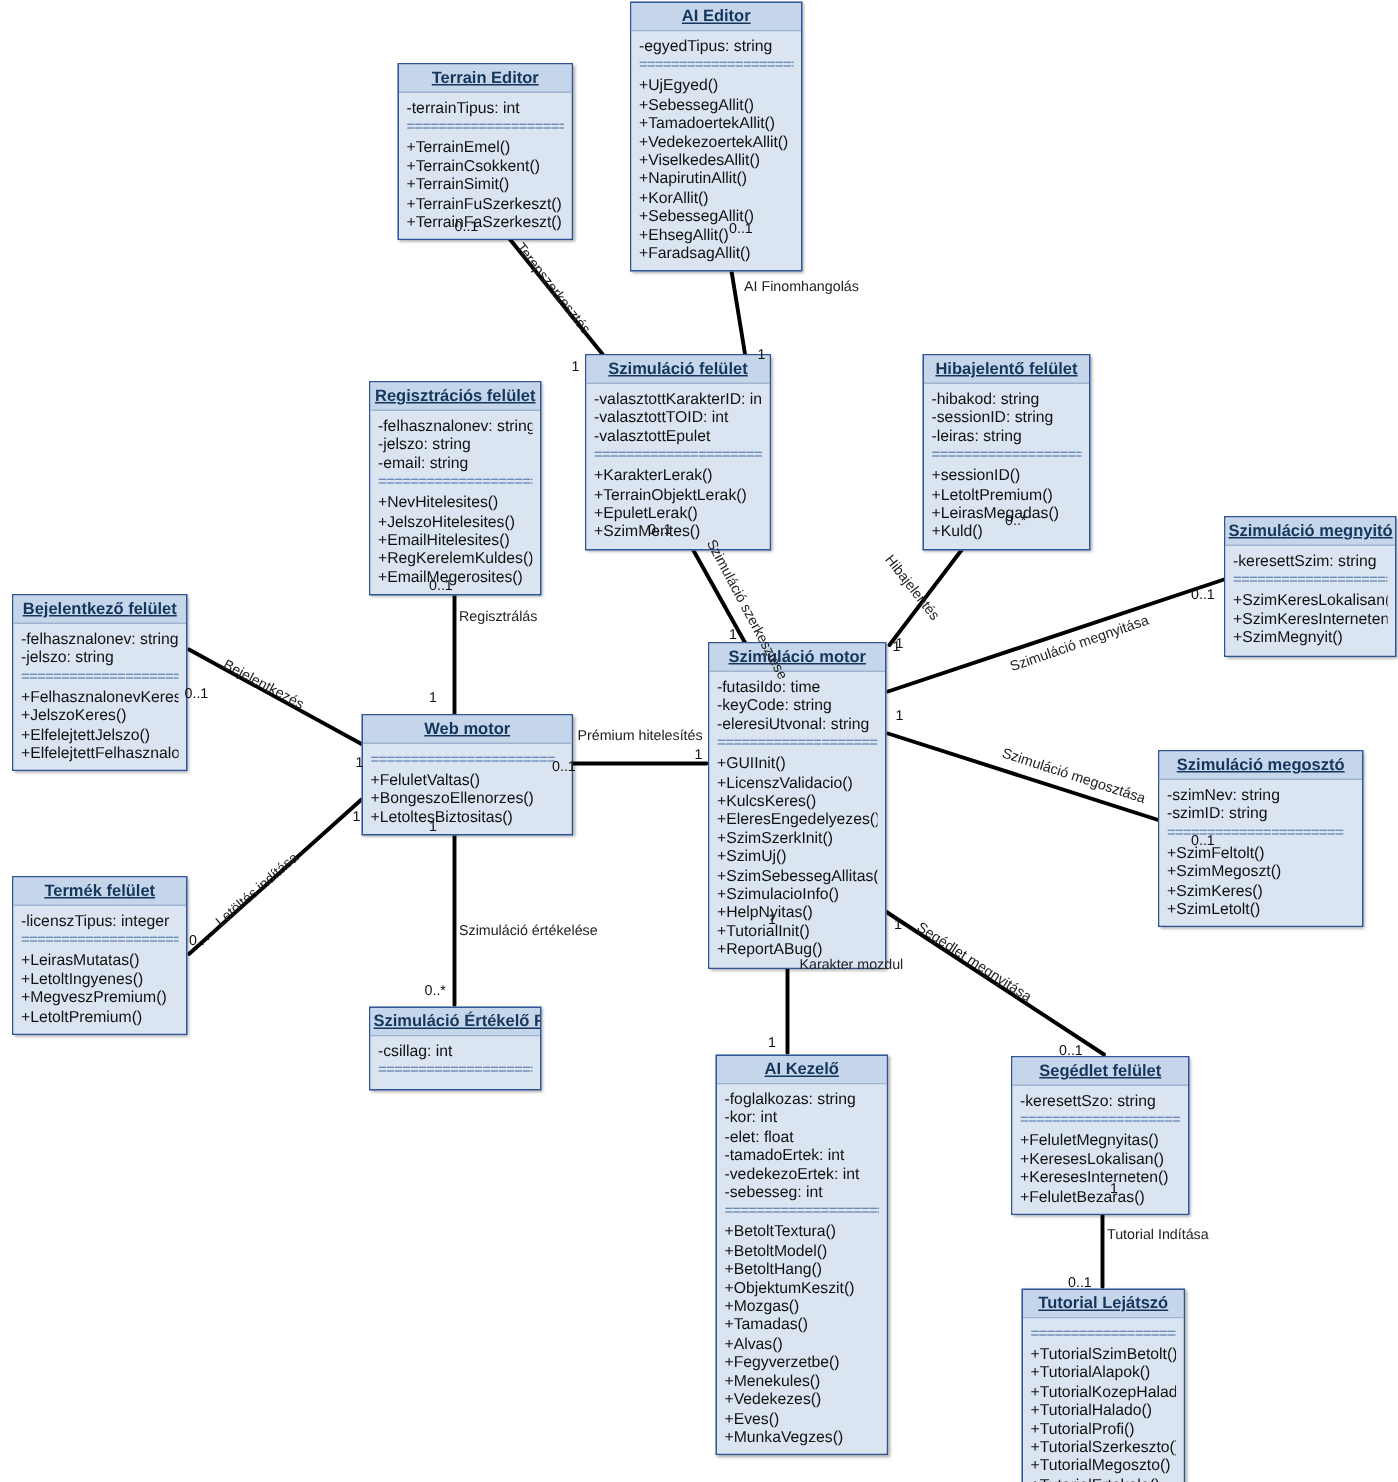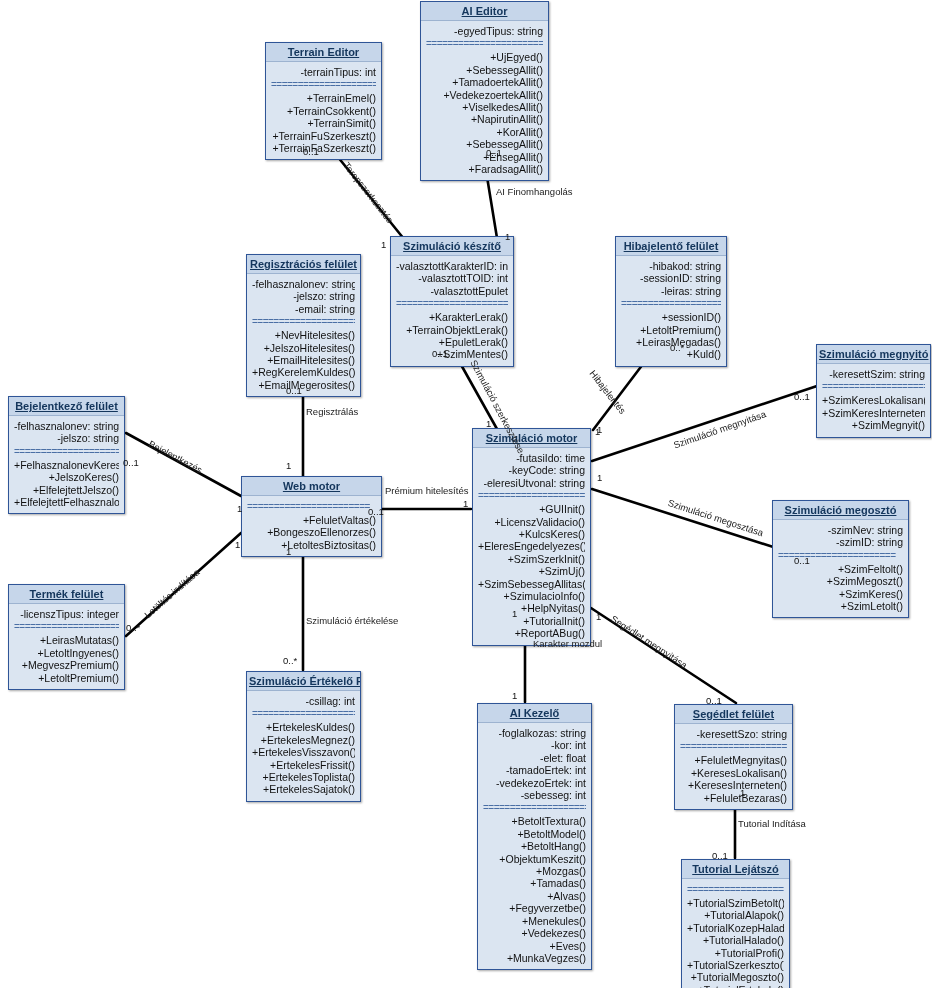--- a/index.html
+++ b/index.html
@@ -29,21 +29,21 @@
     color:#14365c;
     background:#c6d6ea;
     border-bottom:1px solid #9db3d0;
     white-space:nowrap;
     overflow:hidden;
   }
   .cls .body{
     padding:4px 5px 5px 5px;
     background:#dbe5f1;
   }
-  .cls .attrs, .cls .ops{ line-height:12.4px;text-align:right; }
+  .cls .attrs, .cls .ops{ line-height:12.4px; }
   .cls .row{white-space:nowrap;overflow:hidden;text-overflow:clip;}
   .sepdash{
     color:#4a6fa5;
     font-size:10px;
     line-height:9px;
     letter-spacing:-0.5px;
     white-space:nowrap;
     overflow:hidden;
     margin:2px 0 2px 0;
     height:10px;
@@ -120,21 +120,21 @@
     <div class="mult" style="left: 283px; top: 655px;">0..*</div>
     <div class="edgelabel" style="left: 533px; top: 638px; transform: rotate(0deg);">Karakter mozdul</div>
     <div class="mult" style="left: 512px; top: 608px;">1</div>
     <div class="mult" style="left: 512px; top: 690px;">1</div>
     <div class="edgelabel" style="left: 615px; top: 613px; transform: rotate(33deg);">Segédlet megnyitása</div>
     <div class="mult" style="left: 596px; top: 611px;">1</div>
     <div class="mult" style="left: 706px; top: 695px;">0..1</div>
     <div class="edgelabel" style="left: 738px; top: 818px; transform: rotate(0deg);">Tutorial Indítása</div>
     <div class="mult" style="left: 740px; top: 787px;">1</div>
     <div class="mult" style="left: 712px; top: 850px;">0..1</div>
-    <div class="cls" style="left: 420px; top: 1px; width: 129px;">
+    <div class="cls" style="left: 420px; top: 1px; width: 115px;">
       <div class="title">AI Editor</div>
       <div class="body">
         <div class="attrs">
           <div class="row">-egyedTipus: string</div>
         </div>
         <div class="sepdash">======================</div>
         <div class="ops">
           <div class="row">+UjEgyed()</div>
           <div class="row">+SebessegAllit()</div>
           <div class="row">+TamadoertekAllit()</div>
@@ -158,21 +158,21 @@
         <div class="ops">
           <div class="row">+TerrainEmel()</div>
           <div class="row">+TerrainCsokkent()</div>
           <div class="row">+TerrainSimit()</div>
           <div class="row">+TerrainFuSzerkeszt()</div>
           <div class="row">+TerrainFaSzerkeszt()</div>
         </div>
       </div>
     </div>
     <div class="cls" style="left: 390px; top: 236px; width: 124px;">
-      <div class="title">Szimuláció készítő</div>
+      <div class="title">Szimuláció felület</div>
       <div class="body">
         <div class="attrs">
           <div class="row">-valasztottKarakterID: int</div>
           <div class="row">-valasztottTOID: int</div>
           <div class="row">-valasztottEpulet</div>
         </div>
         <div class="sepdash">========================</div>
         <div class="ops">
           <div class="row">+KarakterLerak()</div>
           <div class="row">+TerrainObjektLerak()</div>
@@ -313,28 +313,20 @@
         </div>
       </div>
     </div>
     <div class="cls" style="left: 246px; top: 671px; width: 115px;">
       <div class="title">Szimuláció Értékelő Felület</div>
       <div class="body">
         <div class="attrs">
           <div class="row">-csillag: int</div>
         </div>
         <div class="sepdash">======================</div>
-        <div class="ops">
-          <div class="row">+ErtekelesKuldes()</div>
-          <div class="row">+ErtekelesMegnez()</div>
-          <div class="row">+ErtekelesVisszavon()</div>
-          <div class="row">+ErtekelesFrissit()</div>
-          <div class="row">+ErtekelesToplista()</div>
-          <div class="row">+ErtekelesSajatok()</div>
-        </div>
       </div>
     </div>
     <div class="cls" style="left: 477px; top: 703px; width: 115px;">
       <div class="title">AI Kezelő</div>
       <div class="body">
         <div class="attrs">
           <div class="row">-foglalkozas: string</div>
           <div class="row">-kor: int</div>
           <div class="row">-elet: float</div>
           <div class="row">-tamadoErtek: int</div>

